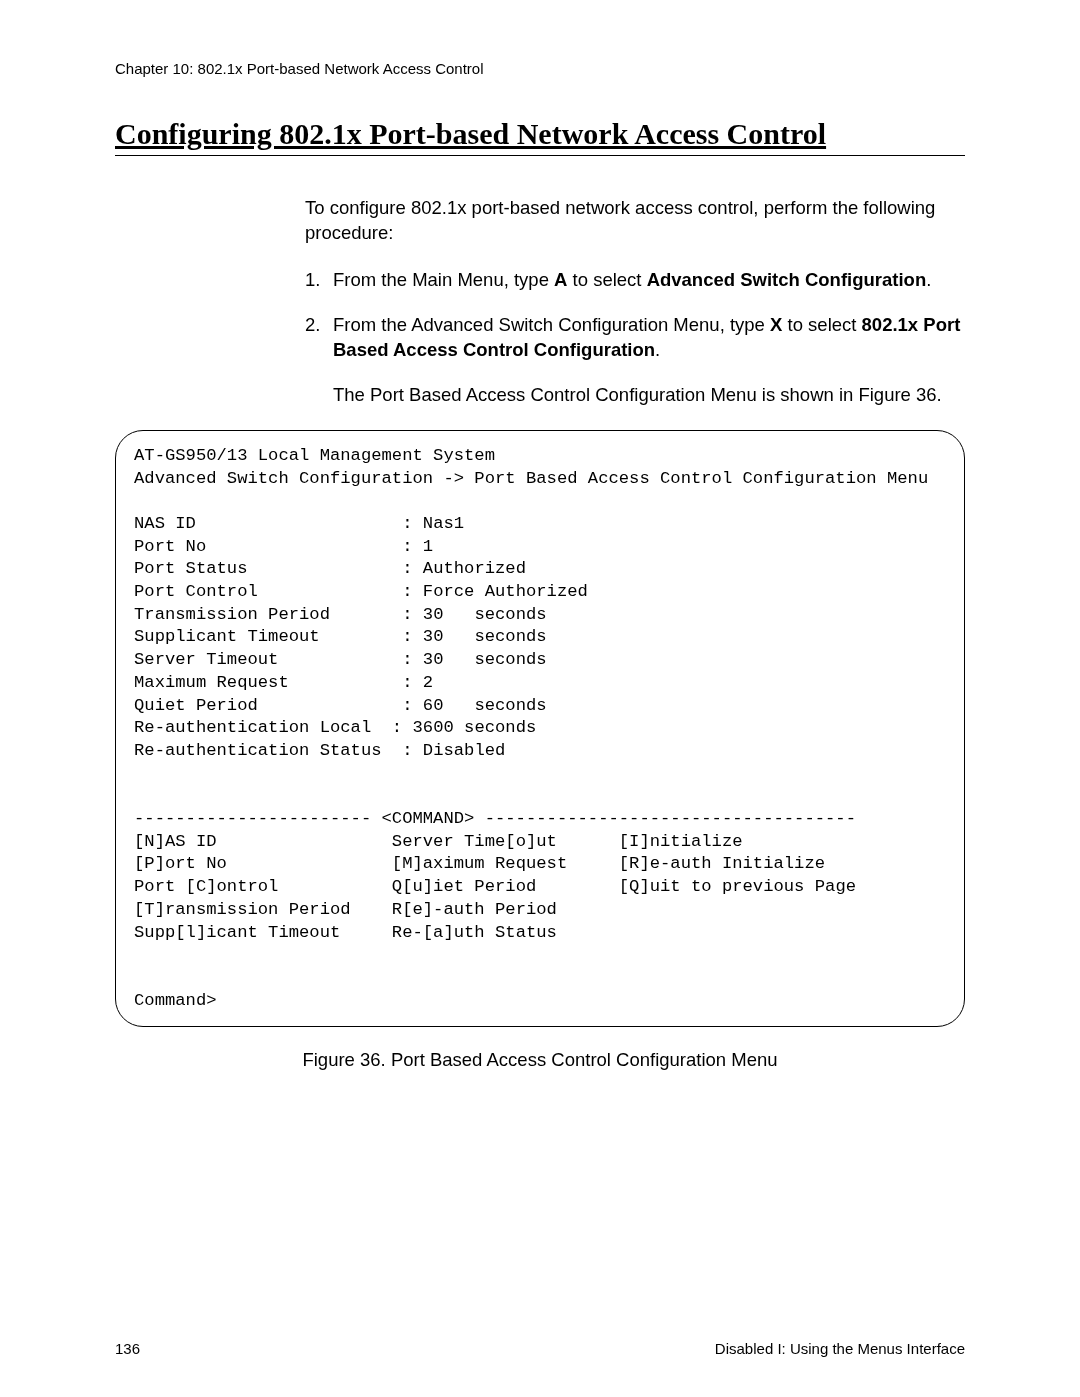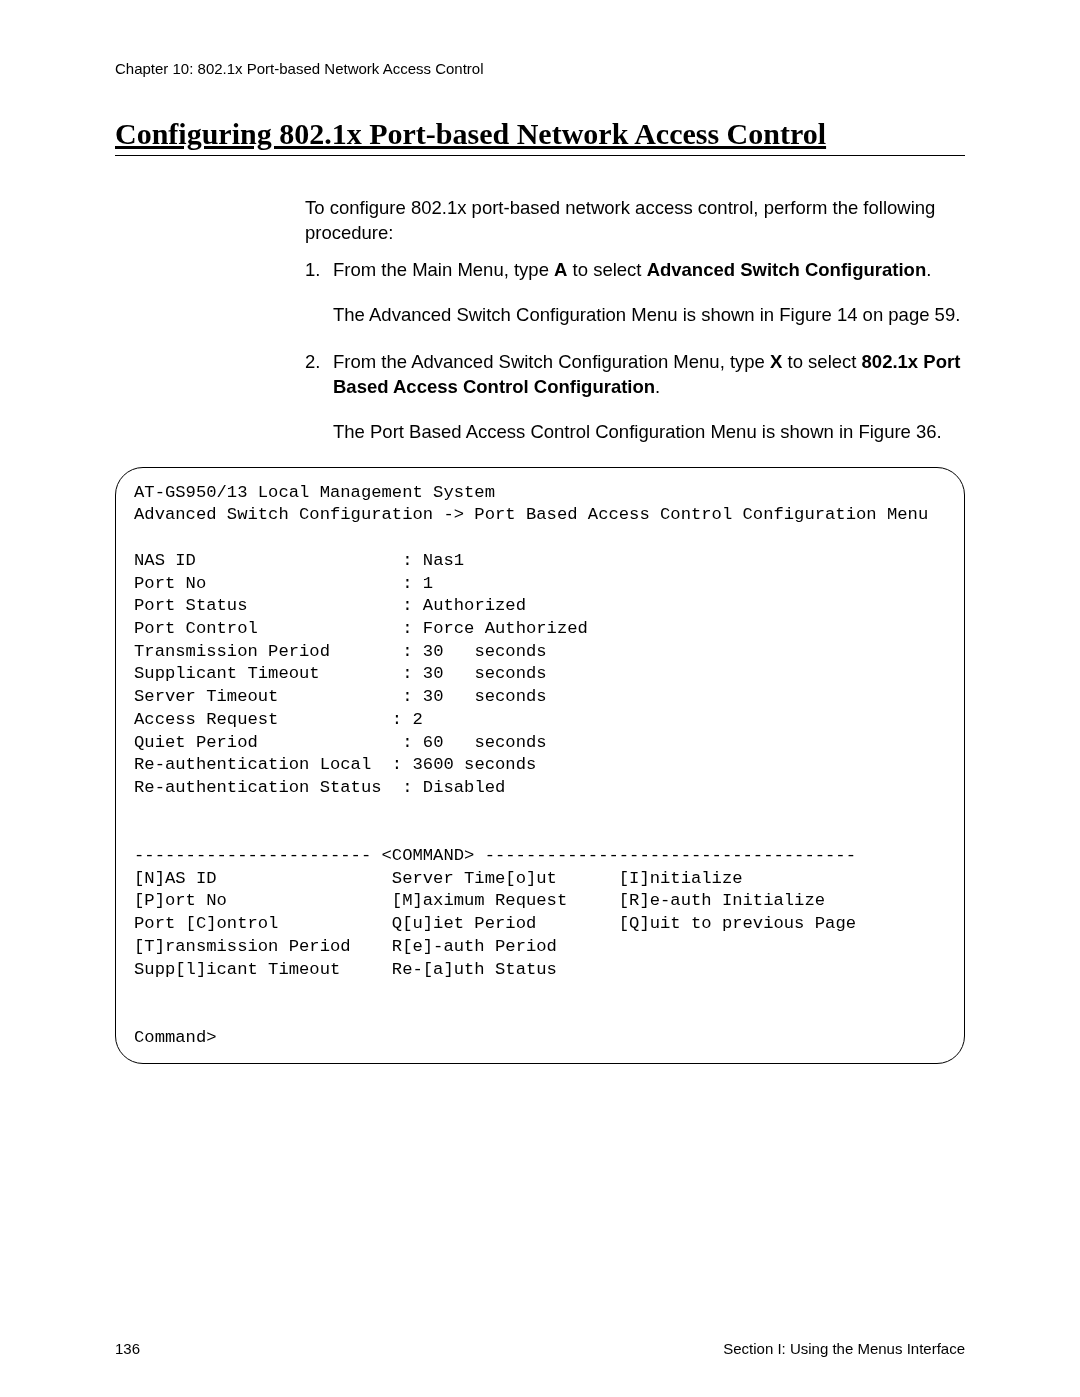--- a/index.html
+++ b/index.html
@@ -31,21 +31,21 @@
     border: none;
     border-top: 1.5px solid #000;
     margin: 0 0 40px 0;
   }
   .body-block {
     margin-left: 190px;
     font-size: 18.5px;
     line-height: 1.35;
   }
   .para {
-    margin-bottom: 12px;
+    margin-bottom: 22px;
   }
   .step {
     display: flex;
     margin-bottom: 20px;
   }
   .step-num {
     width: 28px;
     flex-shrink: 0;
   }
   .step-text {
@@ -95,21 +95,20 @@
   <div class="body-block">
 
     <div class="para">To configure 802.1x port-based network access control, perform the following procedure:</div>
 
     <div class="step">
       <div class="step-num">1.</div>
       <div class="step-text">
         <span>From the Main Menu, type </span><span class="bold">A</span><span> to select </span><span class="bold">Advanced Switch Configuration</span><span>.</span>
       </div>
     </div>
-    <div class="step-follow">The Advanced Switch Configuration Menu is shown in Figure 14 on page 59.</div>
 
     <div class="step">
       <div class="step-num">2.</div>
       <div class="step-text">
         <span>From the Advanced Switch Configuration Menu, type </span><span class="bold">X</span><span> to select </span><span class="bold">802.1x Port Based Access Control Configuration</span><span>.</span>
       </div>
     </div>
     <div class="step-follow">The Port Based Access Control Configuration Menu is shown in Figure 36.</div>
 
   </div>
@@ -117,35 +116,36 @@
   <div class="terminal-box"><span>AT-GS950/13 Local Management System</span>
 <span>Advanced Switch Configuration -&gt; Port Based Access Control Configuration Menu</span>
 
 <span><span>NAS ID                    </span>: <span>Nas1</span></span>
 <span><span>Port No                   </span>: <span>1</span></span>
 <span><span>Port Status               </span>: <span>Authorized</span></span>
 <span><span>Port Control              </span>: <span>Force Authorized</span></span>
 <span><span>Transmission Period       </span>: <span>30   seconds</span></span>
 <span><span>Supplicant Timeout        </span>: <span>30   seconds</span></span>
 <span><span>Server Timeout            </span>: <span>30   seconds</span></span>
-<span><span>Access Request           </span>: <span>2</span></span>
+<span><span>Maximum Request           </span>: <span>2</span></span>
 <span><span>Quiet Period              </span>: <span>60   seconds</span></span>
 <span><span>Re-authentication Local  </span>: <span>3600 seconds</span></span>
 <span><span>Re-authentication Status  </span>: <span>Disabled</span></span>
 
 
 <span>----------------------- &lt;COMMAND&gt; ------------------------------------</span>
 <span><span>[N]AS ID                 </span><span>Server Time[o]ut      </span><span>[I]nitialize</span></span>
 <span><span>[P]ort No                </span><span>[M]aximum Request     </span><span>[R]e-auth Initialize</span></span>
 <span><span>Port [C]ontrol           </span><span>Q[u]iet Period        </span><span>[Q]uit to previous Page</span></span>
 <span><span>[T]ransmission Period    </span><span>R[e]-auth Period</span></span>
 <span><span>Supp[l]icant Timeout     </span><span>Re-[a]uth Status</span></span>
 
 
 <span>Command&gt;</span></div>
 
+  <div class="figure-caption">Figure 36. Port Based Access Control Configuration Menu</div>
 
   <div class="footer">
     <span>136</span>
-    <span>Section I: Using the Menus Interface</span>
+    <span>Disabled I: Using the Menus Interface</span>
   </div>
 
 </div>
 
 </body></html>

